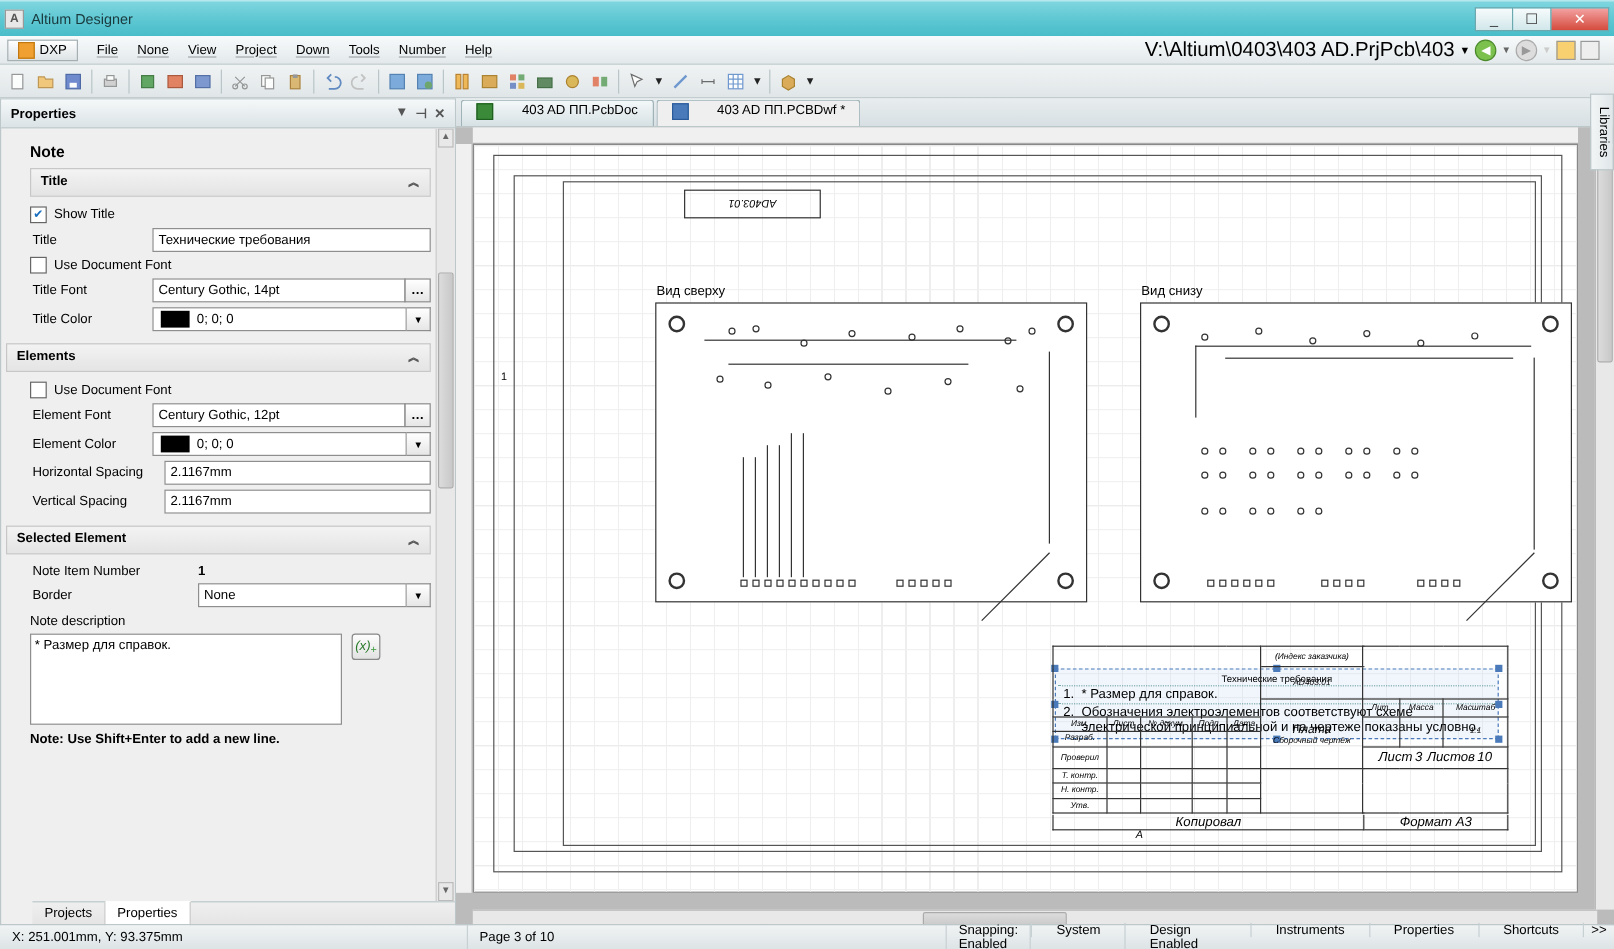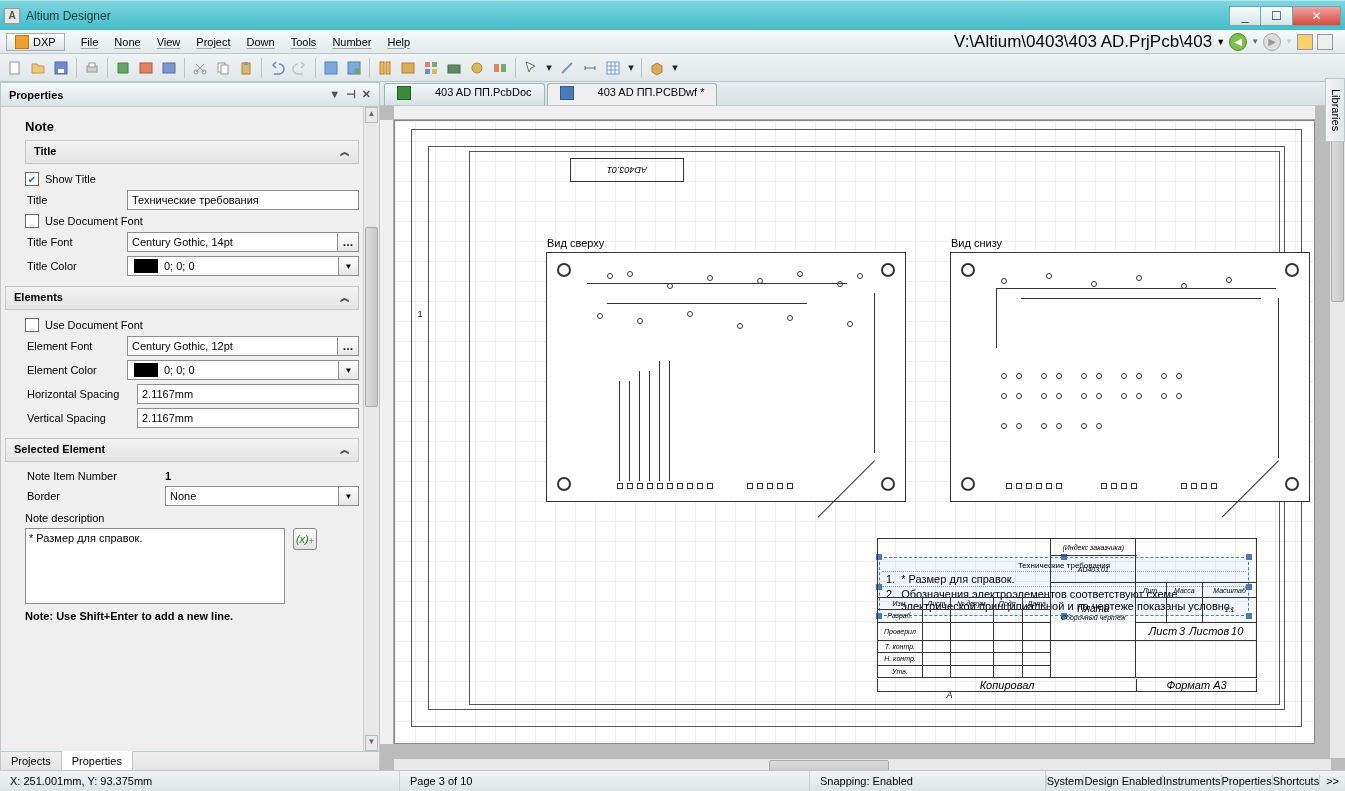--- a/index.html
+++ b/index.html
@@ -57,21 +57,21 @@
 .colorbox{flex:1;height:20px;border:1px solid #8e8e8e;background:#fff;display:flex;align-items:center;}
 .colorswatch{width:24px;height:14px;background:#000;margin:0 6px;}
 .dd{width:20px;height:20px;border:1px solid #8e8e8e;border-left:none;background:linear-gradient(180deg,#fff,#e6e6e6);display:flex;align-items:center;justify-content:center;font-size:8px;}
 .fta{width:260px;height:76px;border:1px solid #8e8e8e;background:#fff;padding:3px;resize:none;font-family:inherit;font-size:11px;}
 .hint{font-weight:bold;font-size:11px;margin:6px 0 10px;}
 .btnrow{display:flex;gap:8px;}
 .abtn{padding:4px 20px;border:1px solid #888;background:linear-gradient(180deg,#fdfdfd,#e2e2e2);border-radius:3px;}
 .expr-btn{width:24px;height:22px;border:1px solid #888;border-radius:3px;background:linear-gradient(180deg,#fdfdfd,#e2e2e2);display:flex;align-items:center;justify-content:center;font-style:italic;color:#2c7a2c;font-size:11px;margin-left:8px;}
 
 
-.lp-bottom-tabs{height:22px;border-top:1px solid #bcc7ca;display:flex;background:linear-gradient(180deg,#efefef,#e3e3e3);}
+.lp-bottom-tabs{height:22px;border-top:1px solid #bcc7ca;display:flex;background:linear-gradient(180deg,#efefef,#e3e3e3);margin-left:26px;}
 .lptab{padding:3px 10px;border-right:1px solid #c7c7c7;font-size:11px;}
 .lptab.active{background:#fff;border-top:1px solid #fff;margin-top:-1px;}
 
 
 .right-area{flex:1;display:flex;flex-direction:column;position:relative;}
 
 .doc-tabs{height:24px;background:linear-gradient(180deg,#e8edef,#d8e0e3);border-bottom:1px solid #bcc7ca;display:flex;align-items:flex-end;padding-left:4px;}
 .dtab{height:22px;padding:2px 12px;border:1px solid #9fb3b9;background:linear-gradient(180deg,#f4f8f9,#d6e1e4);border-bottom:none;border-radius:3px 3px 0 0;margin-right:2px;display:flex;align-items:flex-start;gap:24px;font-size:11px;}
 .dtab.active{background:#efefef;}
 .dtab-ico{width:14px;height:14px;}
@@ -122,21 +122,21 @@
 .titleblock td{border:1px solid #333;font-size:7px;padding:1px 2px;text-align:center;font-style:italic;}
 .tb-big{font-size:10px;font-style:italic;}
 
 
 .side-lib{position:absolute;right:0;top:78px;width:20px;height:64px;background:linear-gradient(90deg,#f2f5f6,#e0e7e9);border:1px solid #bcc7ca;writing-mode:vertical-rl;text-align:center;font-size:11px;padding:4px 2px;}
 
 
 .statusbar{position:absolute;left:0;right:0;bottom:0;height:21px;background:linear-gradient(180deg,#f0f3f4,#dde4e6);border-top:1px solid #bcc7ca;display:flex;align-items:center;font-size:11px;}
 .sb-cell{padding:0 10px;border-right:1px solid #c7d0d3;height:100%;display:flex;align-items:center;}
 .sb-right{margin-left:auto;display:flex;}
-.sb-btn{padding:0 0;border-left:1px solid #c7d0d3;height:100%;display:flex;align-items:center;}
+.sb-btn{padding:0 20px;border-left:1px solid #c7d0d3;height:100%;display:flex;align-items:center;}
 .sb-more{padding:0 6px;}
 
 
 .ad-top{position:absolute;left:100px;top:6px;border:1px solid #333;padding:6px 36px;font-size:9px;font-style:italic;transform:rotate(180deg);}
 </style>
 </head>
 <body>
 
 <div class="titlebar">
   <span class="titlebar-icon">A</span>

